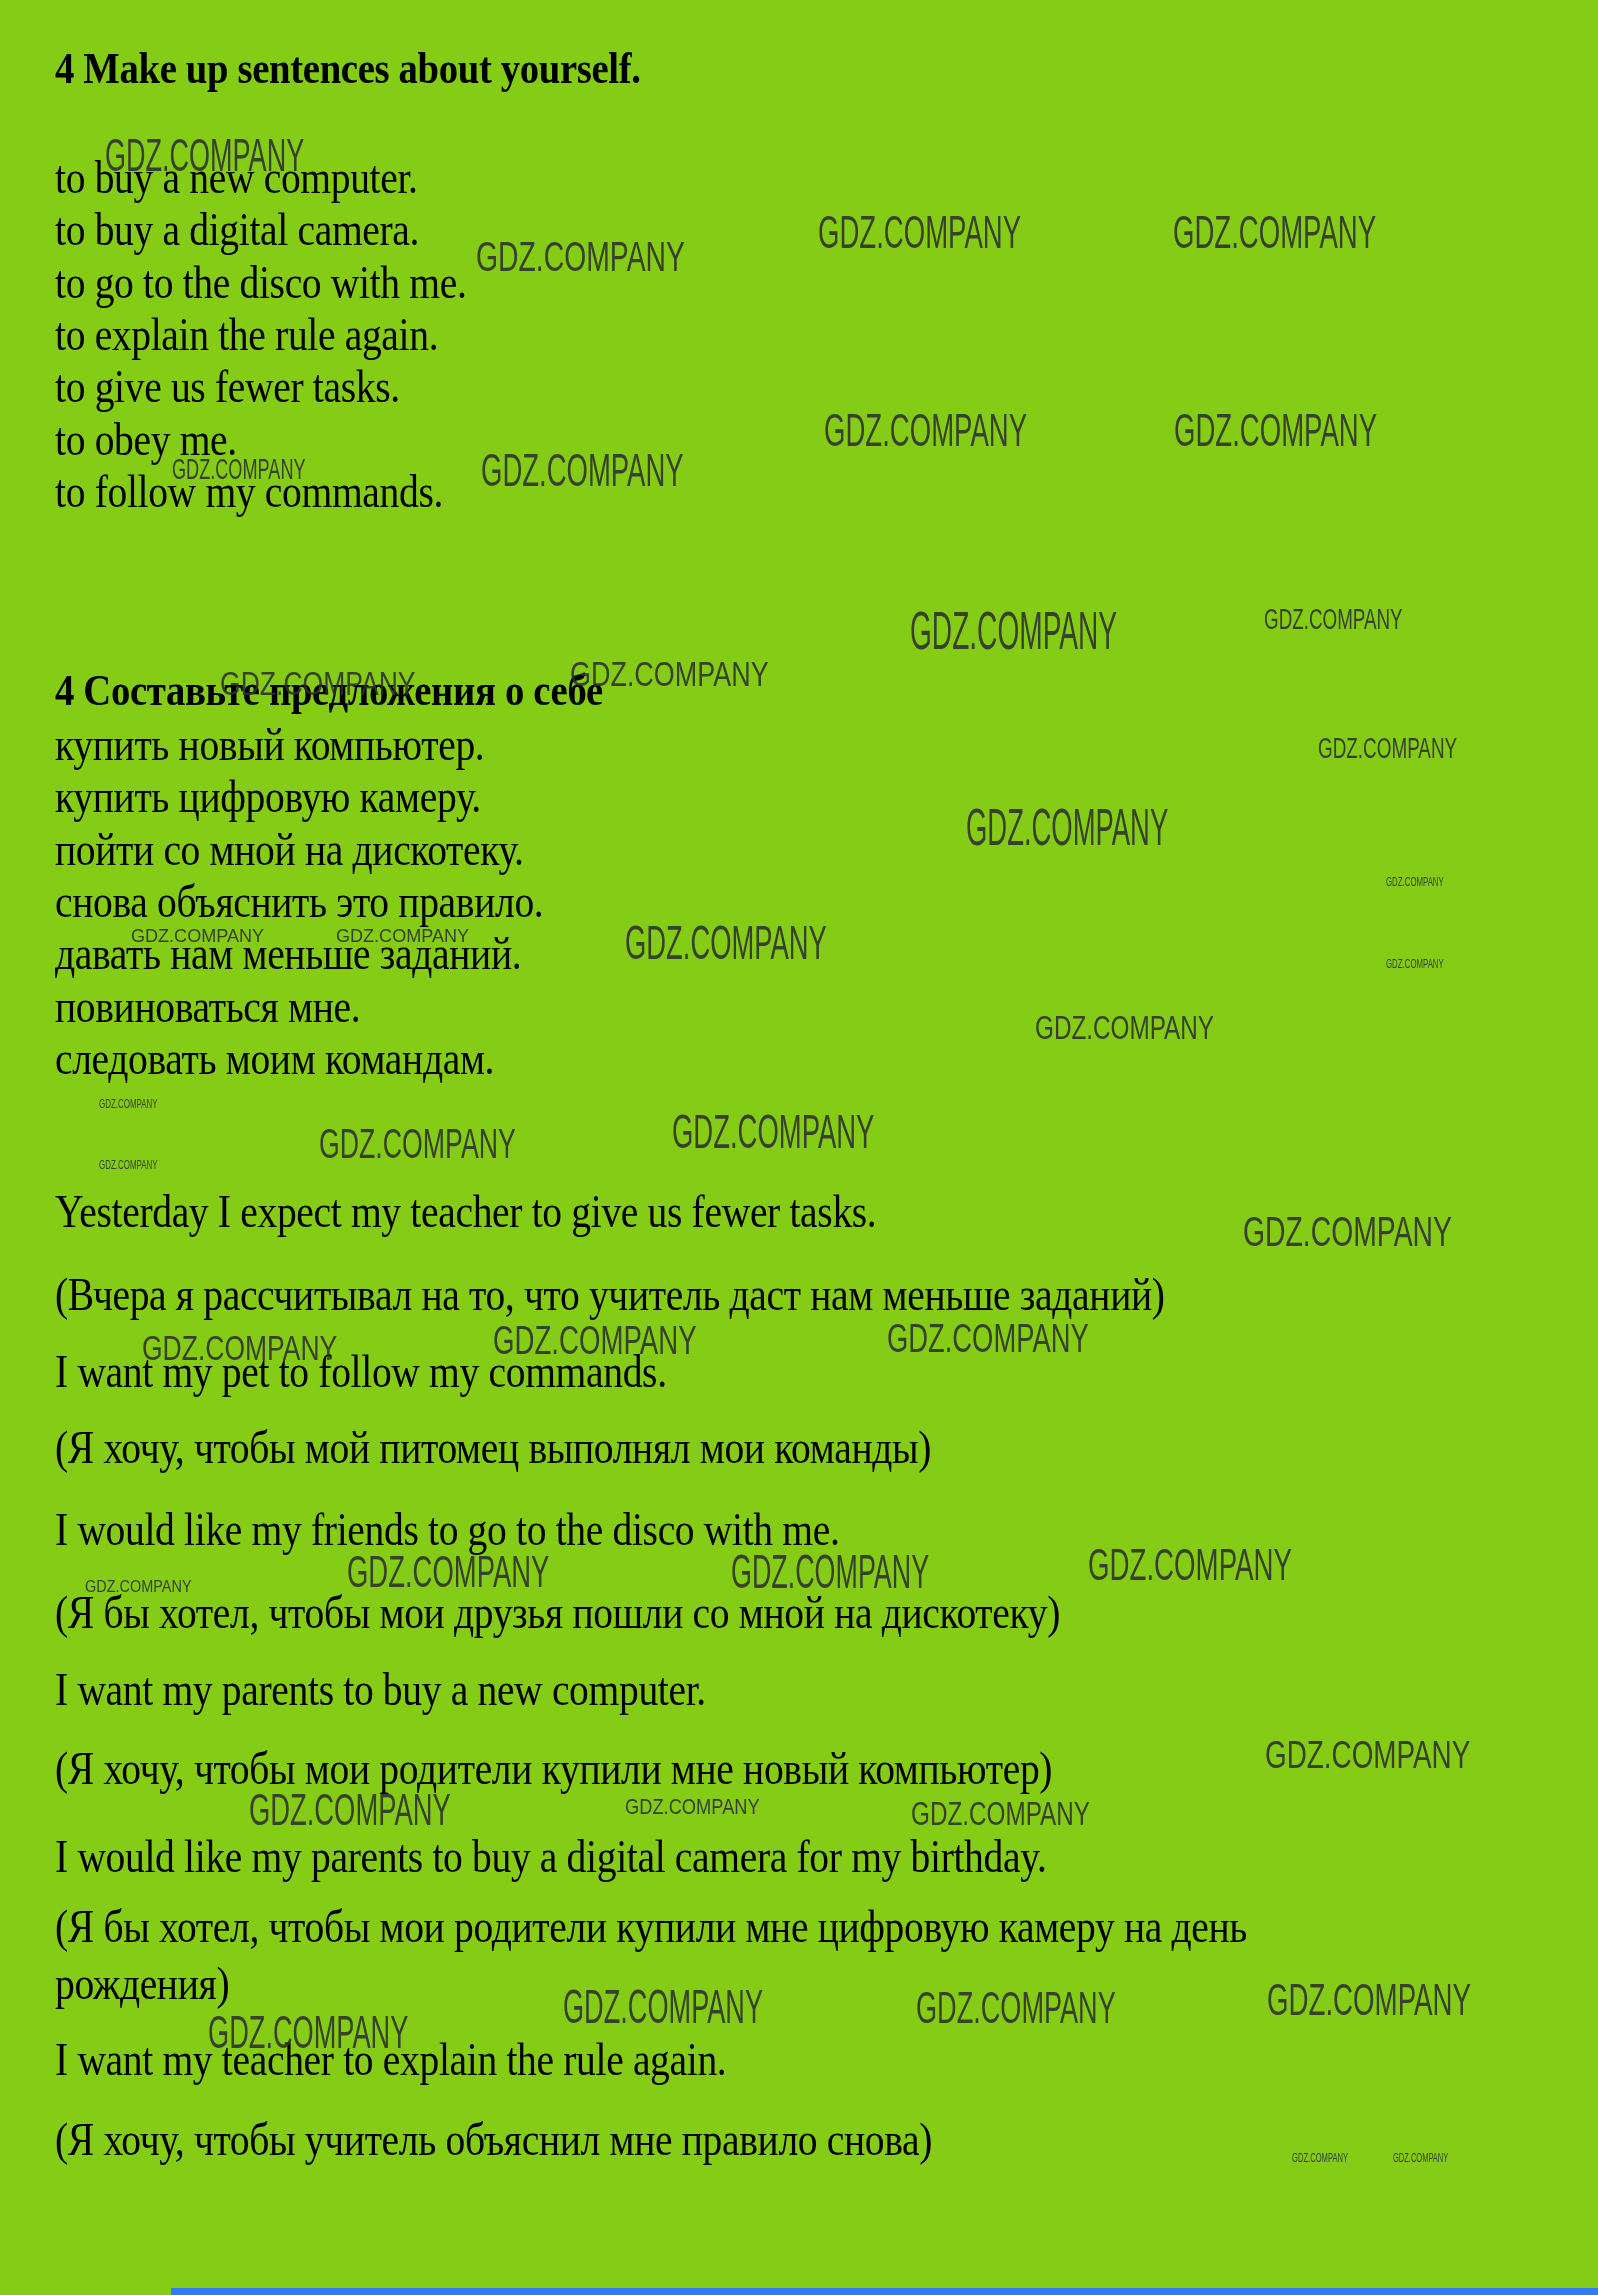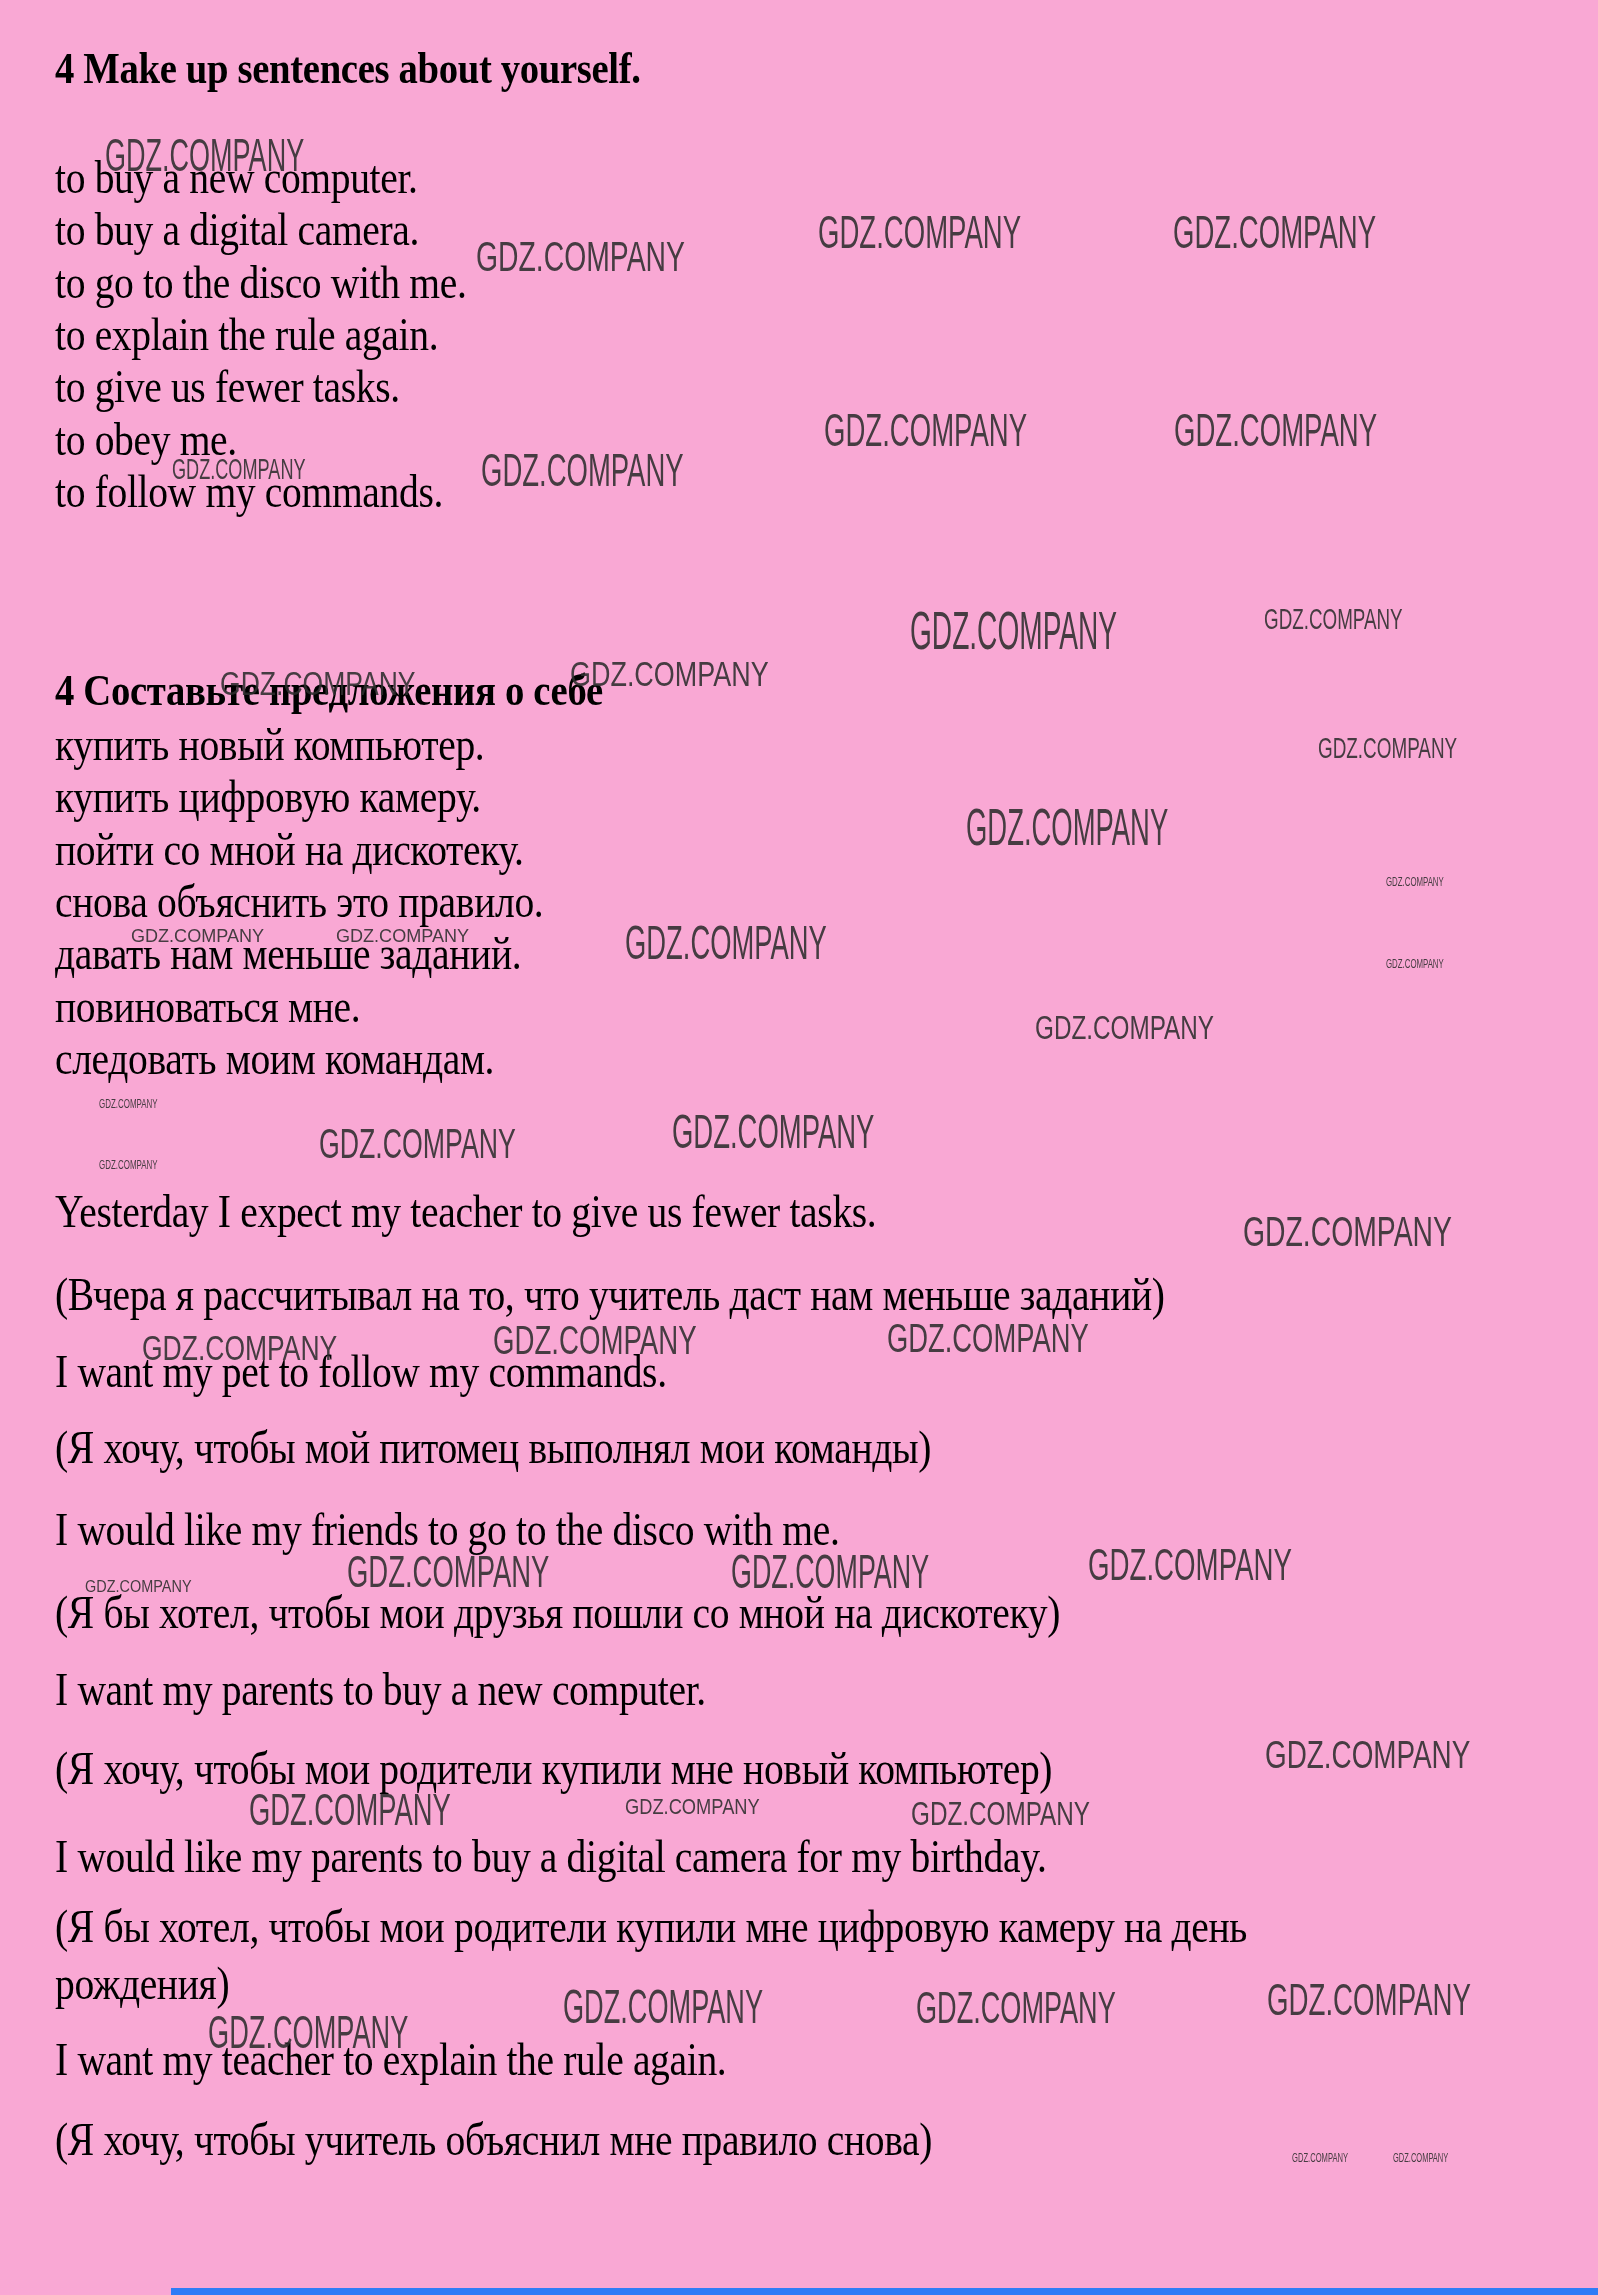--- a/index.html
+++ b/index.html
@@ -1,17 +1,17 @@
 <!DOCTYPE html>
 <html style="font-size:12.3px"><head>
 <meta charset="utf-8">
 <style>
   html,body{margin:0;padding:0;background:#ffffff;}
   #page{
-    position:relative;width:1598px;height:2295px;background:#f9a8d4;overflow:hidden;
+    position:relative;width:1598px;height:2295px;background:#84cc16;overflow:hidden;
     font-family:"Liberation Serif", serif;color:#000;
   }
   .line{
     position:absolute;left:55px;white-space:nowrap;line-height:1;
     font-size:46px;letter-spacing:-0.4px;
     transform:scaleX(0.86);transform-origin:left top;color:#000;
   }
   .heading{font-weight:bold;font-size:45px;}
   .list-item{position:absolute;left:0;top:0;white-space:nowrap;line-height:1;}
   .list-block{position:absolute;left:55px;width:924px;}

